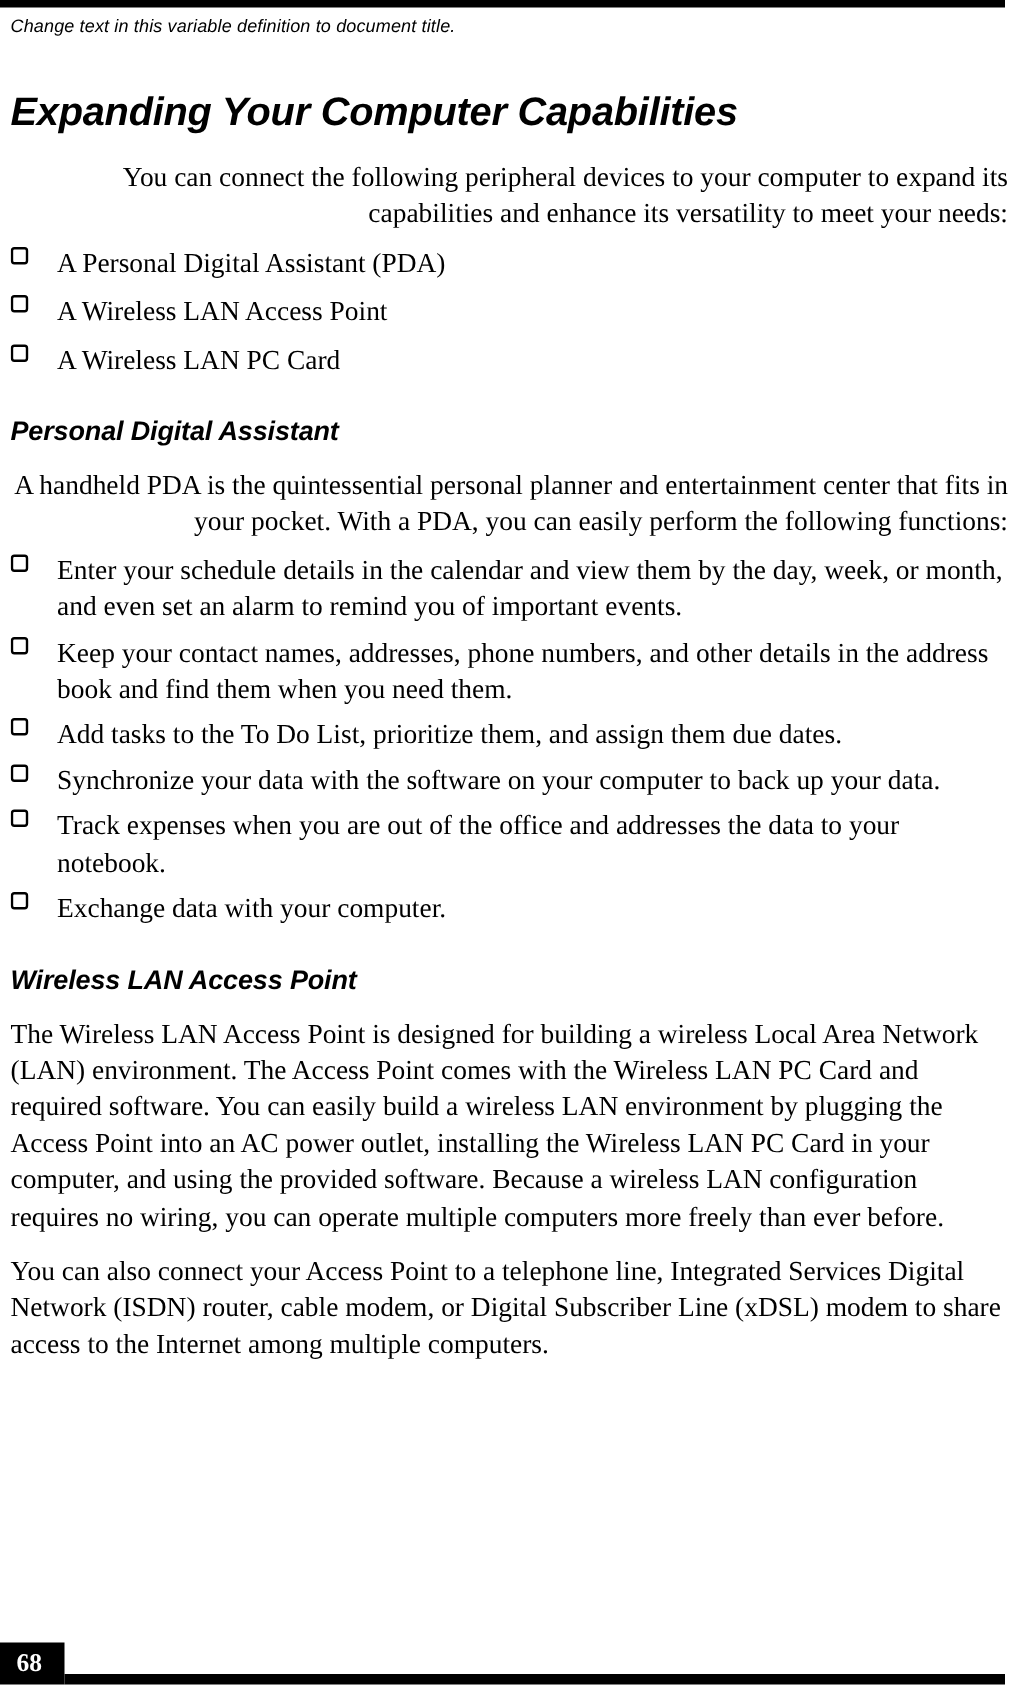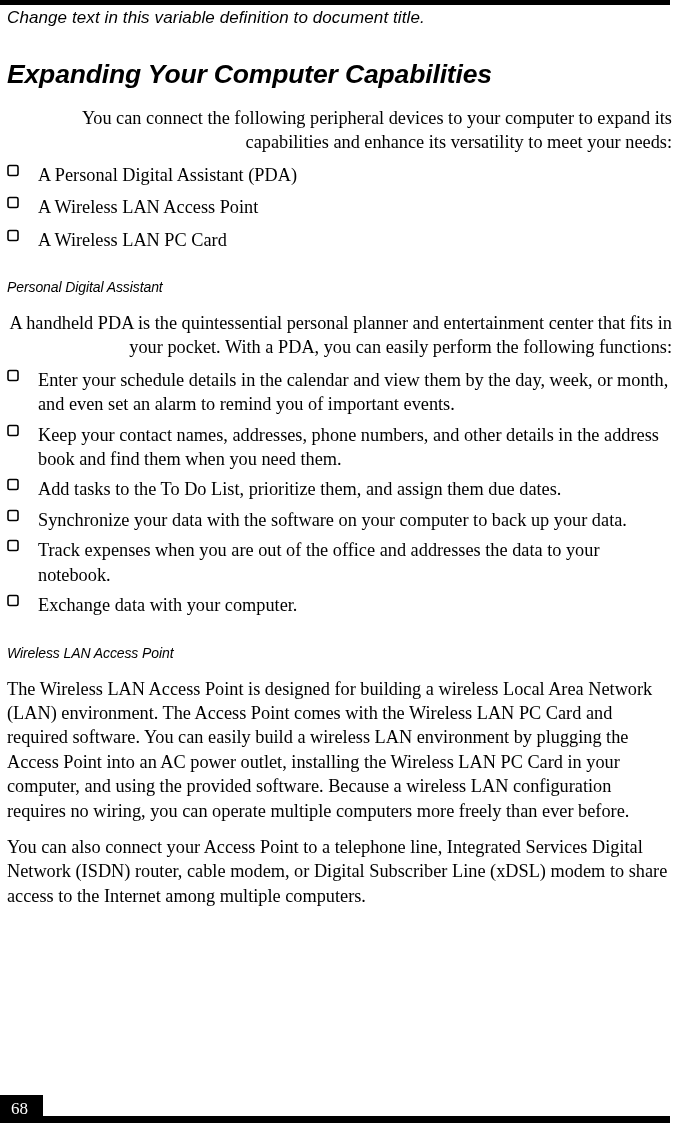--- a/index.html
+++ b/index.html
@@ -28,21 +28,21 @@
   }
 
   .header-text {
     position: absolute;
     left: 7px;
     top: 8px;
     width: 660px;
     font-family: "Liberation Sans", "DejaVu Sans", sans-serif;
     font-style: italic;
     font-weight: normal;
-    font-size: 17px;
+    font-size: 12px;
     line-height: 19px;
     letter-spacing: 0.1px;
     white-space: nowrap;
   }
 
   
   .page-body {
     position: absolute;
     left: 7px;
     top: 58px;
@@ -56,22 +56,22 @@
     font-size: 26.5px;
     line-height: 32px;
     letter-spacing: -0.15px;
     margin: 0 0 16px 0;
     white-space: nowrap;
   }
 
   h2.section-title {
     font-family: "Liberation Sans", "DejaVu Sans", sans-serif;
     font-style: italic;
-    font-weight: normal;
-    font-size: 14px;
+    font-weight: bold;
+    font-size: 18px;
     line-height: 23px;
     letter-spacing: -0.1px;
     margin: 24px 0 12px 0;
     white-space: nowrap;
   }
 
   p.body-text {
     font-size: 18.3px;
     line-height: 24.4px;
     margin: 0 0 12px 0;
@@ -124,21 +124,21 @@
     height: 28px;
     background: #000000;
   }
 
   .footer .page-number {
     position: absolute;
     left: 11px;
     top: 4px;
     color: #ffffff;
     font-family: "Liberation Serif", "DejaVu Serif", serif;
-    font-weight: normal;
+    font-weight: bold;
     font-size: 17px;
     line-height: 20px;
   }
 
   .footer .footer-rule {
     position: absolute;
     left: 43px;
     top: 21px;
     width: 627px;
     height: 7px;

